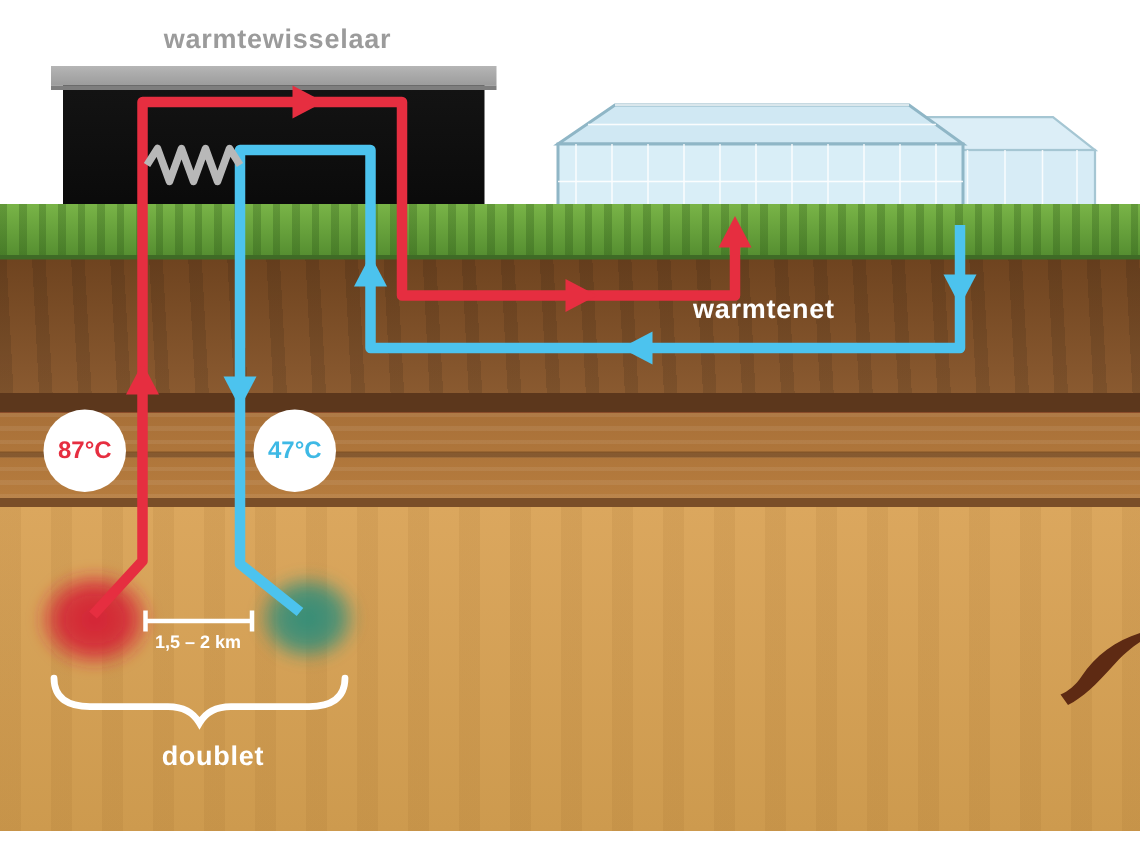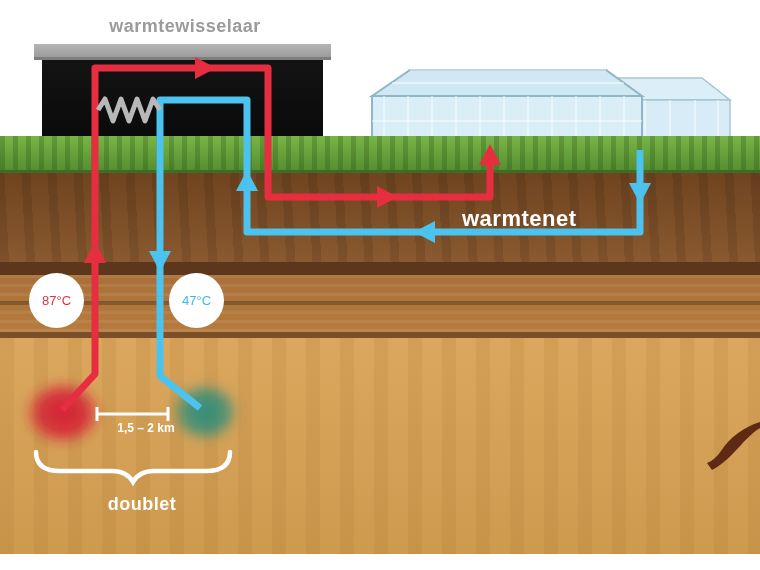--- a/index.html
+++ b/index.html
@@ -38,26 +38,26 @@
     background:linear-gradient(#b5b5b5,#9c9c9c);border-bottom:3px solid #7e7e7e;}
   .gh-svg{left:0;top:0;z-index:1;}
 
   
   .pipes{left:0;top:0;z-index:5;pointer-events:none;}
 
   
   .lbl{z-index:6;font-weight:bold;}
   .lbl-exchanger{left:80px;top:16px;width:210px;text-align:center;font-size:18px;
     letter-spacing:0.5px;color:#9b9b9b;}
-  .lbl-net{left:462px;top:206px;font-size:22px;color:#ffffff;letter-spacing:0.5px;}
+  .lbl-net{left:462px;top:196px;font-size:18px;color:#ffffff;letter-spacing:0.5px;}
   .lbl-doublet{left:82px;top:494px;width:120px;text-align:center;font-size:18px;
     color:#ffffff;letter-spacing:0.5px;}
-  .lbl-dist{left:104px;top:421px;width:84px;text-align:center;font-size:12px;color:#ffffff;}
+  .lbl-dist{left:90px;top:421px;width:84px;text-align:center;font-size:12px;color:#ffffff;}
   .temp-circle{width:55px;height:55px;border-radius:50%;background:#ffffff;z-index:6;
-    display:flex;align-items:center;justify-content:center;font-weight:normal;font-size:13px;}
+    display:flex;align-items:center;justify-content:center;font-weight:bold;font-size:16px;}
   .temp-hot{left:29px;top:273px;color:#e62e40;}
   .temp-cold{left:169px;top:273px;color:#3eb9e5;}
 </style>
 </head>
 <body>
 
 <div class="canvas">
 
   <div class="abs sky"></div>
   <div class="abs topsoil"></div>

